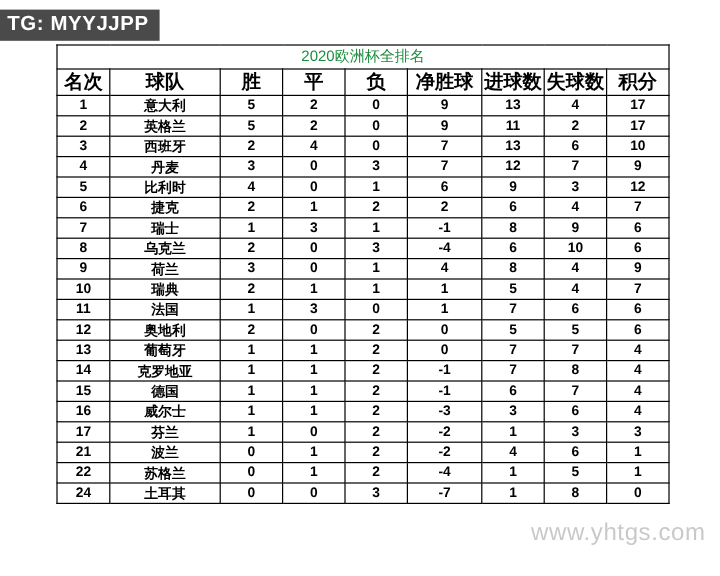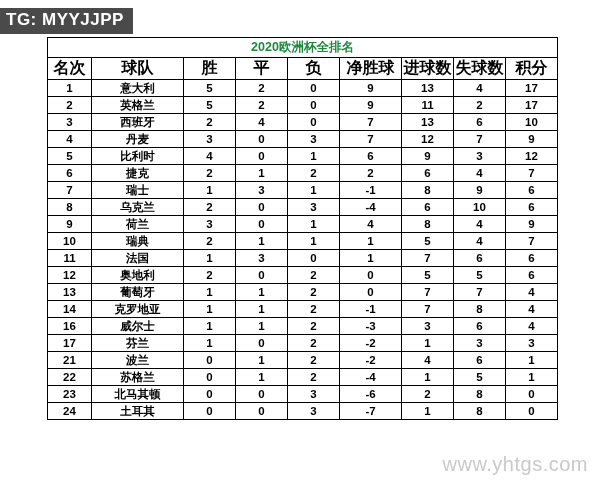--- a/index.html
+++ b/index.html
@@ -41,21 +41,21 @@
   table.standings td, table.standings th {
     border: 1px solid #000000;
     text-align: center;
     font-size: 11.5px;
     color: #000000;
     height: 16px;
     padding: 0;
     font-family: "Liberation Sans", sans-serif;
   }
   table.standings .title-cell {
-    font-weight: bold;
+    font-weight: normal;
     font-size: 12.5px;
     color: #1a8a3c;
     height: 19px;
   }
   table.standings thead.headrow td {
     font-weight: bold;
     font-size: 16px;
     height: 18px;
   }
   table.standings tbody td {
@@ -65,21 +65,21 @@
   table.standings tbody td.team {
     font-weight: bold;
   }
   .col-rank { width: 44px; }
   .col-team { width: 92px; }
   .col-num  { width: 52px; }
   .col-gd   { width: 62px; }
   .watermark {
     position: absolute;
     right: 12px;
-    bottom: 4px;
+    bottom: 24px;
     font-size: 20px;
     color: #c9c9c9;
     font-family: "Liberation Sans", sans-serif;
     letter-spacing: 0.5px;
   }
 </style>
 </head>
 <body>
 
 <div class="tg-badge">TG: MYYJJPP</div>
@@ -264,20 +264,31 @@
         <td class="team">克罗地亚</td>
         <td>1</td>
         <td>1</td>
         <td>2</td>
         <td>-1</td>
         <td>7</td>
         <td>8</td>
         <td>4</td>
       </tr>
       <tr>
+        <td>15</td>
+        <td class="team">德国</td>
+        <td>1</td>
+        <td>1</td>
+        <td>2</td>
+        <td>-1</td>
+        <td>6</td>
+        <td>7</td>
+        <td>4</td>
+      </tr>
+      <tr>
         <td>16</td>
         <td class="team">威尔士</td>
         <td>1</td>
         <td>1</td>
         <td>2</td>
         <td>-3</td>
         <td>3</td>
         <td>6</td>
         <td>4</td>
       </tr>
@@ -306,31 +317,20 @@
       <tr>
         <td>22</td>
         <td class="team">苏格兰</td>
         <td>0</td>
         <td>1</td>
         <td>2</td>
         <td>-4</td>
         <td>1</td>
         <td>5</td>
         <td>1</td>
-      </tr>
-      <tr>
-        <td>23</td>
-        <td class="team">北马其顿</td>
-        <td>0</td>
-        <td>0</td>
-        <td>3</td>
-        <td>-6</td>
-        <td>2</td>
-        <td>8</td>
-        <td>0</td>
       </tr>
       <tr>
         <td>24</td>
         <td class="team">土耳其</td>
         <td>0</td>
         <td>0</td>
         <td>3</td>
         <td>-7</td>
         <td>1</td>
         <td>8</td>

